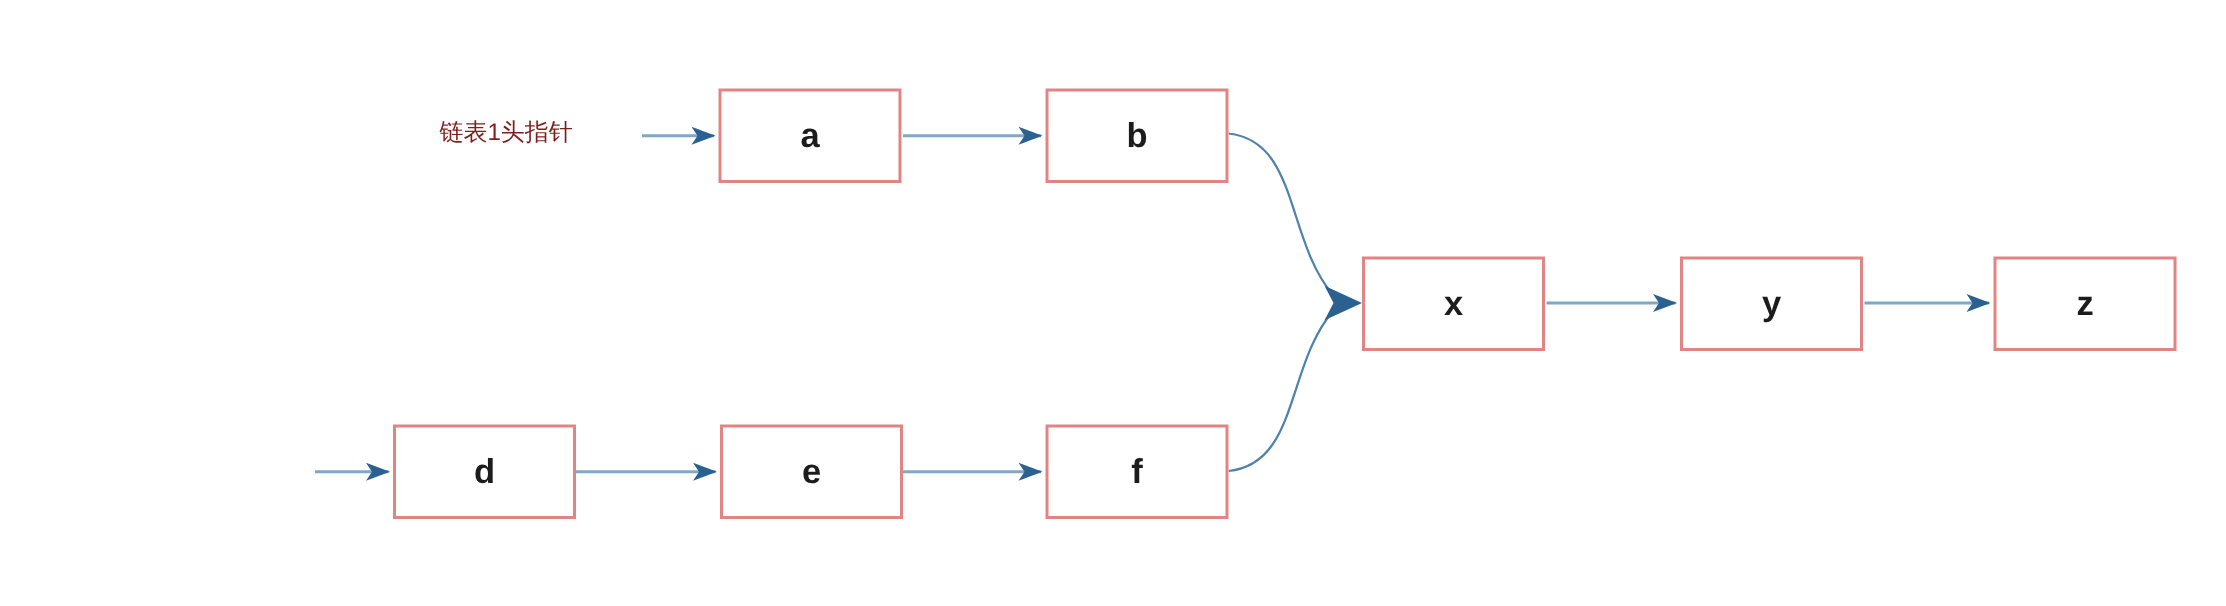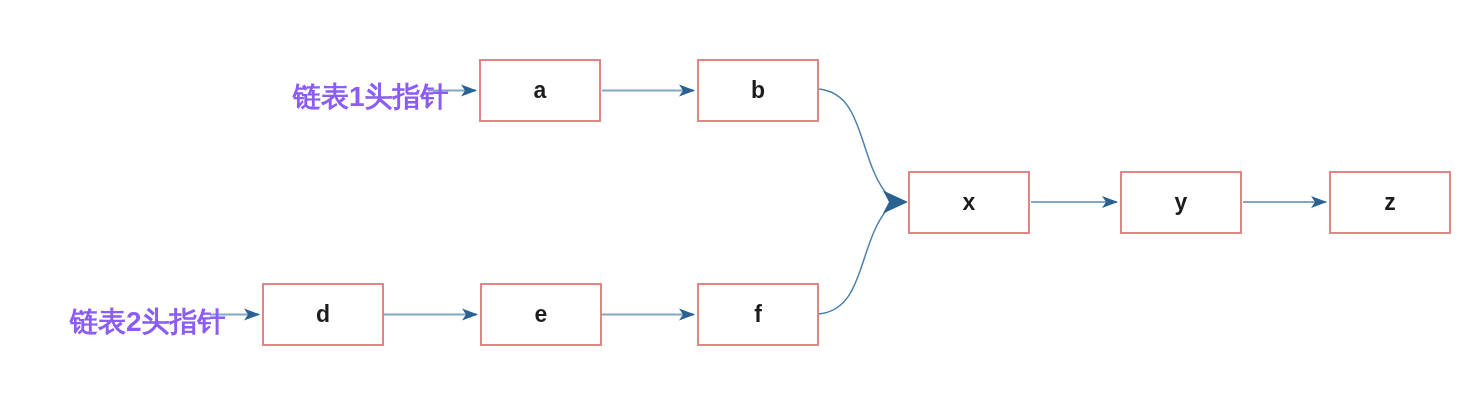--- a/index.html
+++ b/index.html
@@ -31,23 +31,23 @@
     display: flex;
     align-items: center;
     justify-content: center;
     font-size: 23px;
     font-weight: 600;
     color: #1c1c1c;
     box-sizing: content-box;
   }
   .pointer-label {
     position: absolute;
-    font-size: 28px;
-    font-weight: 700;
-    color: #8b5cf6;
+    font-size: 16px;
+    font-weight: 400;
+    color: #7f1d1d;
     white-space: nowrap;
   }
 </style>
 </head>
 <body>
 
 <div class="canvas">
 
   <svg class="edges-layer" viewBox="0 0 1484 404" xmlns="http://www.w3.org/2000/svg">
     <defs>
@@ -63,21 +63,20 @@
     <line x1="602" y1="314.5" x2="694" y2="314.5" stroke="#7fa8c7" stroke-width="2" marker-end="url(#ah)"></line>
     <line x1="1031" y1="202" x2="1117" y2="202" stroke="#7fa8c7" stroke-width="2" marker-end="url(#ah)"></line>
     <line x1="1243" y1="202" x2="1326" y2="202" stroke="#7fa8c7" stroke-width="2" marker-end="url(#ah)"></line>
 
     <path d="M 819 89 C 866 94, 857 160, 889 197" fill="none" stroke="#4d82ad" stroke-width="1.5"></path>
     <path d="M 819 314 C 866 309, 857 244, 889 207" fill="none" stroke="#4d82ad" stroke-width="1.5"></path>
     <polygon points="883,190.5 908,202 883,213.5 889,202" fill="#2a6191"></polygon>
   </svg>
 
   <div class="pointer-label" style="left:293px; top:78px;">链表1头指针</div>
-  <div class="pointer-label" style="left:70px; top:303px;">链表2头指针</div>
 
   <div class="node-box" style="left:479px; top:59px;">a</div>
   <div class="node-box" style="left:697px; top:59px;">b</div>
 
   <div class="node-box" style="left:262px; top:283px;">d</div>
   <div class="node-box" style="left:480px; top:283px;">e</div>
   <div class="node-box" style="left:697px; top:283px;">f</div>
 
   <div class="node-box" style="left:908px; top:171px;">x</div>
   <div class="node-box" style="left:1120px; top:171px;">y</div>

